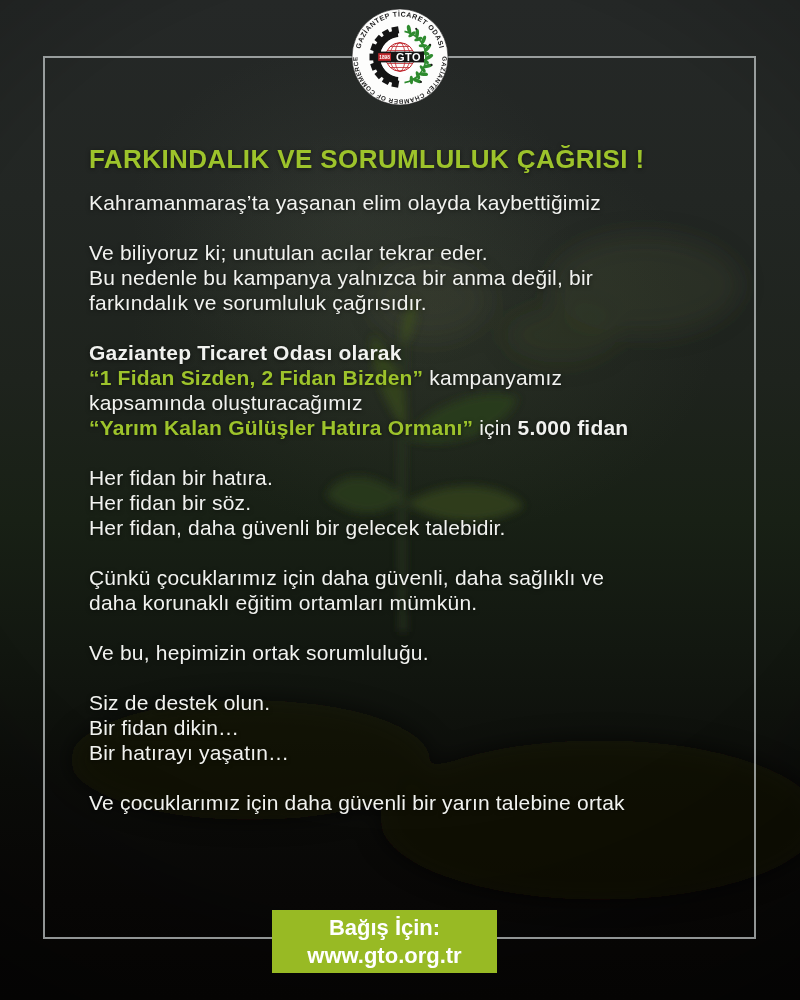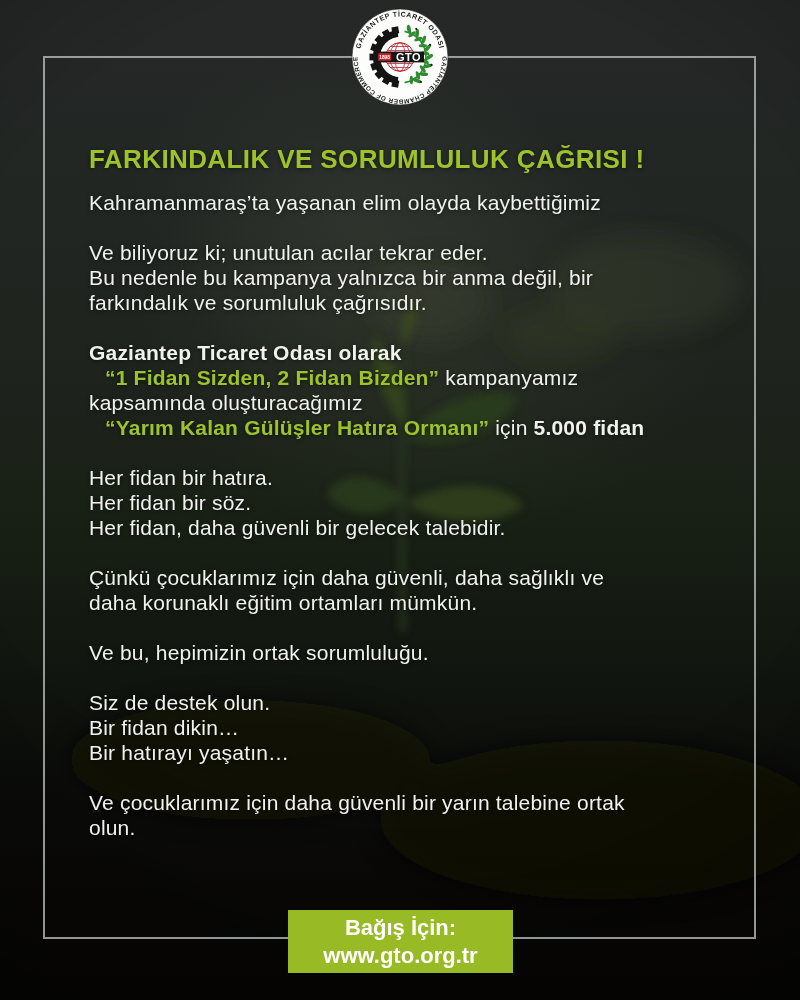--- a/index.html
+++ b/index.html
@@ -27,23 +27,23 @@
     text-shadow:0 1px 4px rgba(0,0,0,0.55);
   }
   .content p{margin:0 0 25px 0;}
   .title{
     font-size:26px;line-height:30px;font-weight:700;margin:0 0 16px 0;
     color:var(--accent-green,#9dc32b);letter-spacing:0.4px;
     text-shadow:0 1px 4px rgba(0,0,0,0.5);
   }
   .ln{display:block;white-space:pre;}
   .b{font-weight:700;}
-  .g{font-weight:700;color:var(--accent-green,#9dc32b);margin-left:16px;}
+  .g{font-weight:700;color:var(--accent-green,#9dc32b);}
   .donate{
-    position:absolute;left:288px;top:910px;width:225px;height:63px;
+    position:absolute;left:272px;top:910px;width:225px;height:63px;
     background:var(--button-green,#98ba24);color:#fff;text-decoration:none;
     font-weight:700;font-size:22px;line-height:28px;text-align:center;
     display:flex;flex-direction:column;justify-content:center;cursor:pointer;
   }
 </style>
 </head>
 <body>
 
 <div class="poster">
 
@@ -208,21 +208,20 @@
     </p>
 
     <p>
       <span class="ln">Siz de destek olun.</span>
       <span class="ln">Bir fidan dikin…</span>
       <span class="ln">Bir hatırayı yaşatın…</span>
     </p>
 
     <p>
       <span class="ln">Ve çocuklarımız için daha güvenli bir yarın talebine ortak</span>
-      <span class="ln">olun.</span>
     </p>
   </main>
 
   <a class="donate">
     <span>Bağış İçin:</span>
     <span>www.gto.org.tr</span>
   </a>
 
 </div>
 

